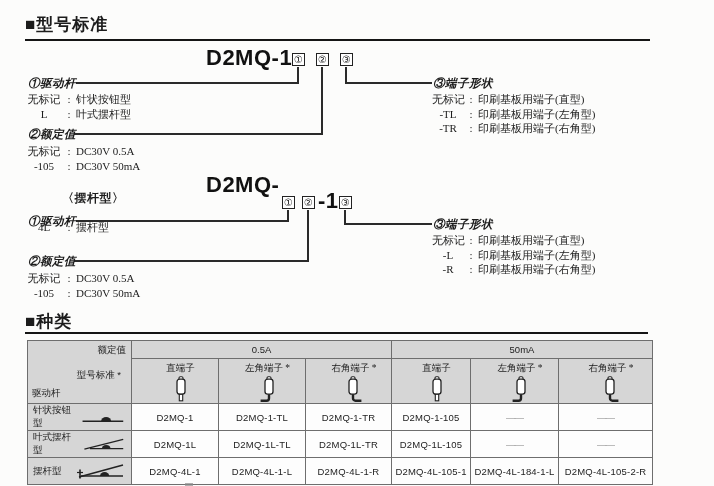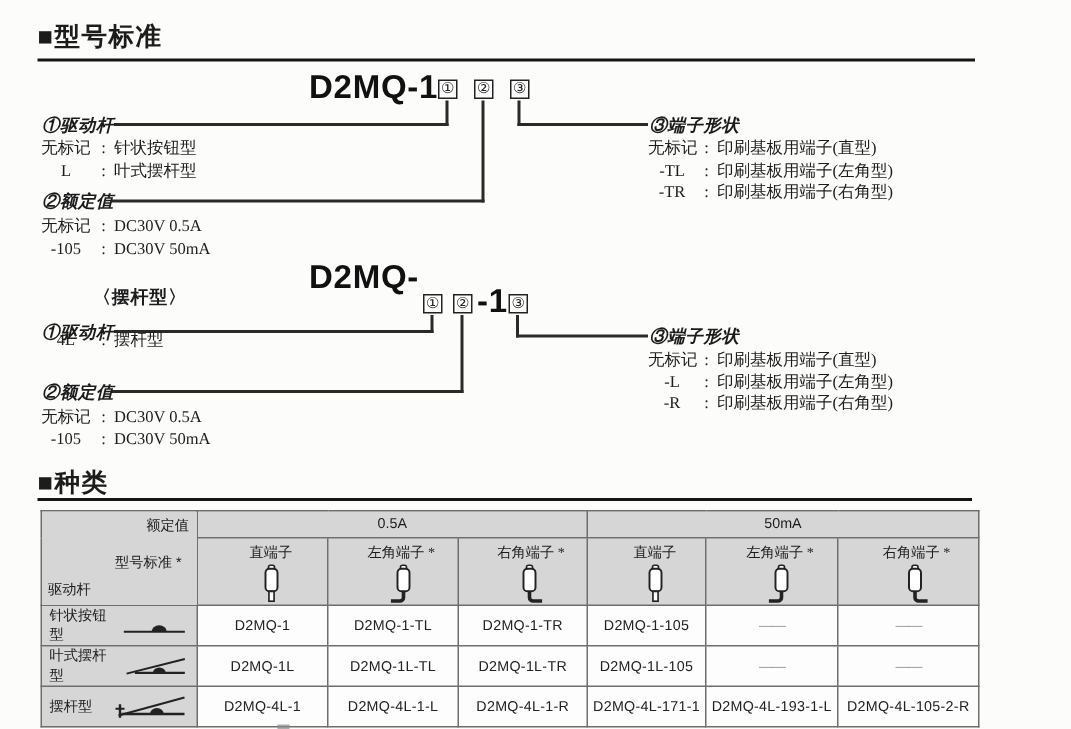--- a/index.html
+++ b/index.html
@@ -297,22 +297,22 @@
             <path d="M27 13 a4.6 4 0 0 1 9.2 0 z" fill="#222"></path>
             <line x1="6" y1="14" x2="50" y2="2" stroke="#222" stroke-width="1.4"></line>
             <line x1="7" y1="6.5" x2="7" y2="15.5" stroke="#222" stroke-width="1.6"></line>
             <line x1="4" y1="9.5" x2="10" y2="9.5" stroke="#222" stroke-width="1.2"></line>
           </svg>
         </div>
       </td>
       <td class="code-cell">D2MQ-4L-1</td>
       <td class="code-cell">D2MQ-4L-1-L</td>
       <td class="code-cell">D2MQ-4L-1-R</td>
-      <td class="code-cell">D2MQ-4L-171-1</td>
-      <td class="code-cell">D2MQ-4L-193-1-L</td>
+      <td class="code-cell">D2MQ-4L-105-1</td>
+      <td class="code-cell">D2MQ-4L-184-1-L</td>
       <td class="code-cell">D2MQ-4L-105-2-R</td>
     </tr>
   </tbody>
     </table>
 
   <div class="stub" style="left:185px;top:483px;width:8px;height:3px;"></div>
 
 </div>
 
 </body></html>

